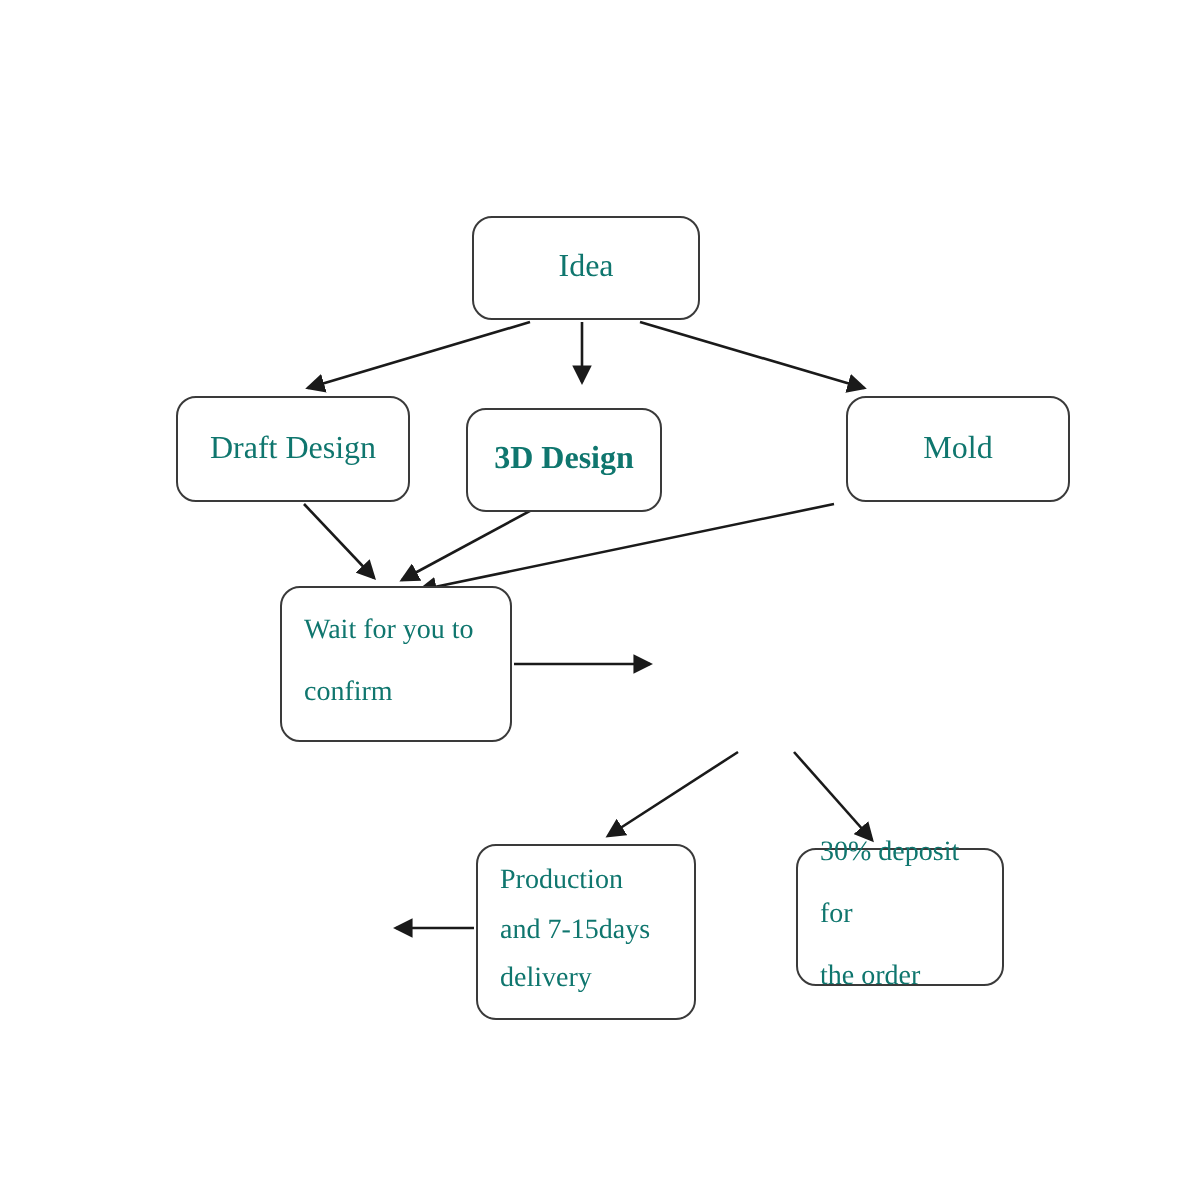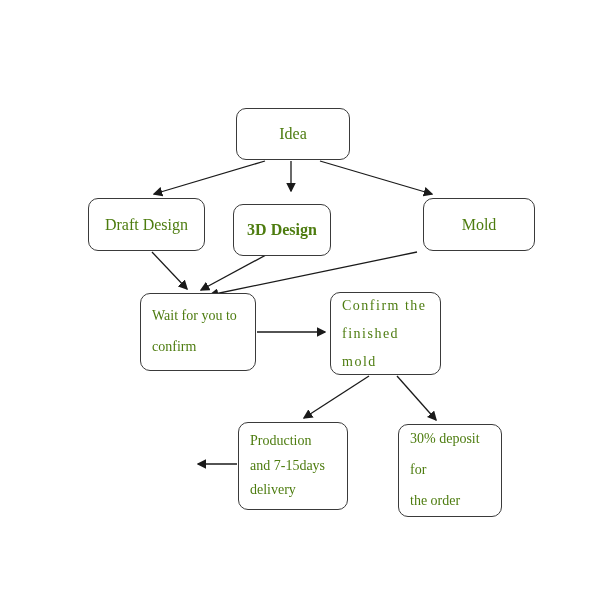--- a/index.html
+++ b/index.html
@@ -6,21 +6,21 @@
     margin: 0;
     padding: 0;
     background: #ffffff;
   }
   .canvas {
     position: relative;
     width: 600px;
     height: 600px;
     background: #ffffff;
     font-family: "Liberation Serif", serif;
-    color: #4d7c0f;
+    color: #0f766e;
     overflow: hidden;
   }
   .edges-layer {
     position: absolute;
     left: 0;
     top: 0;
     width: 600px;
     height: 600px;
   }
   .node {
@@ -56,21 +56,21 @@
   }
   
   #n-idea        { left: 236px; top: 108px; width: 114px; height: 52px; }
   #n-draft       { left:  88px; top: 198px; width: 117px; height: 53px; }
   #n-3d          { left: 233px; top: 204px; width: 98px; height: 52px; font-weight: bold; }
   #n-mold        { left: 383px; top: 198px; width: 112px; height: 53px; margin-left: 40px; }
   #n-wait        { left: 140px; top: 293px; width: 116px; height: 78px; }
   #n-confirm     { left: 330px; top: 292px; width: 111px; height: 83px; }
   #n-balance     { left:  83px; top: 425px; width: 110px; height: 81px; }
   #n-production  { left: 238px; top: 422px; width: 110px; height: 88px; }
-  #n-deposit     { left: 398px; top: 424px; width: 104px; height: 93px; }
+  #n-deposit     { left: 398px; top: 424px; width: 104px; height: 69px; }
   line {
     stroke: #1a1a1a;
     stroke-width: 1.3;
   }
 </style>
 </head>
 <body>
 
 <div class="canvas">
 
@@ -96,22 +96,20 @@
 
   <div id="n-draft" class="node center-text">Draft Design</div>
 
   <div id="n-3d" class="node center-text">3D Design</div>
 
   <div id="n-mold" class="node center-text">Mold</div>
 
   <div id="n-wait" class="node left-text tall-gap">Wait for you to
 confirm</div>
 
-  <div id="n-confirm" class="node left-text spaced">Confirm the
-finished mold</div>
 
 
   <div id="n-production" class="node left-text">Production
 and 7-15days
 delivery</div>
 
   <div id="n-deposit" class="node left-text tall-gap">30% deposit for
 the order</div>
 
 </div>

